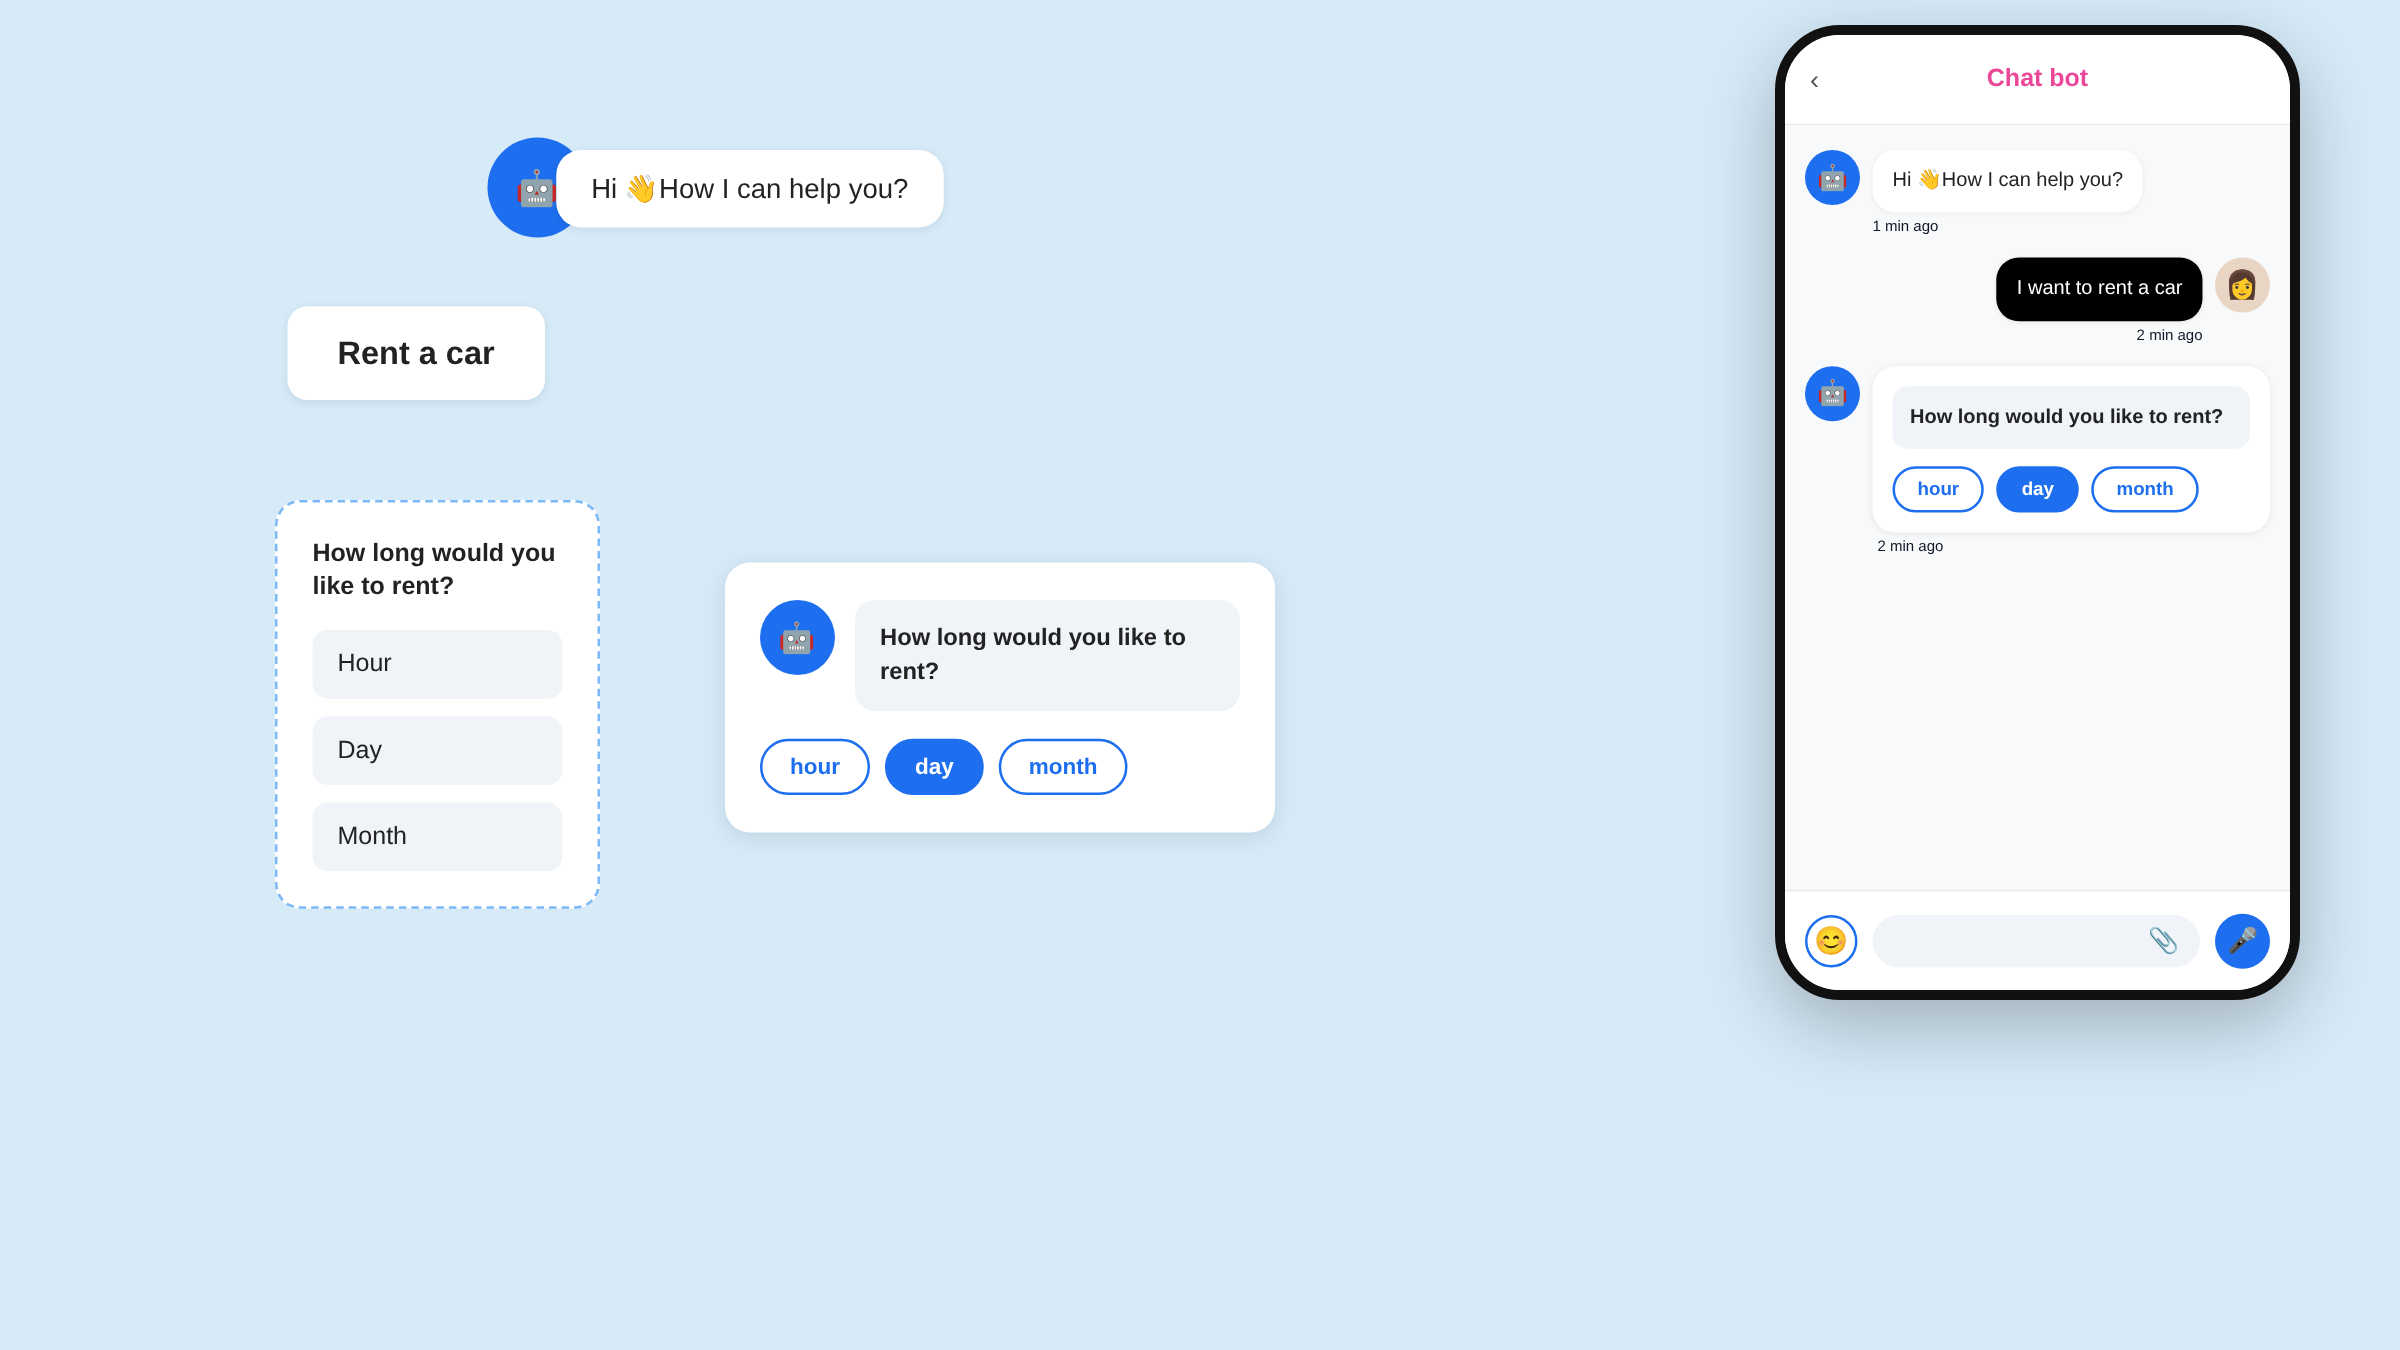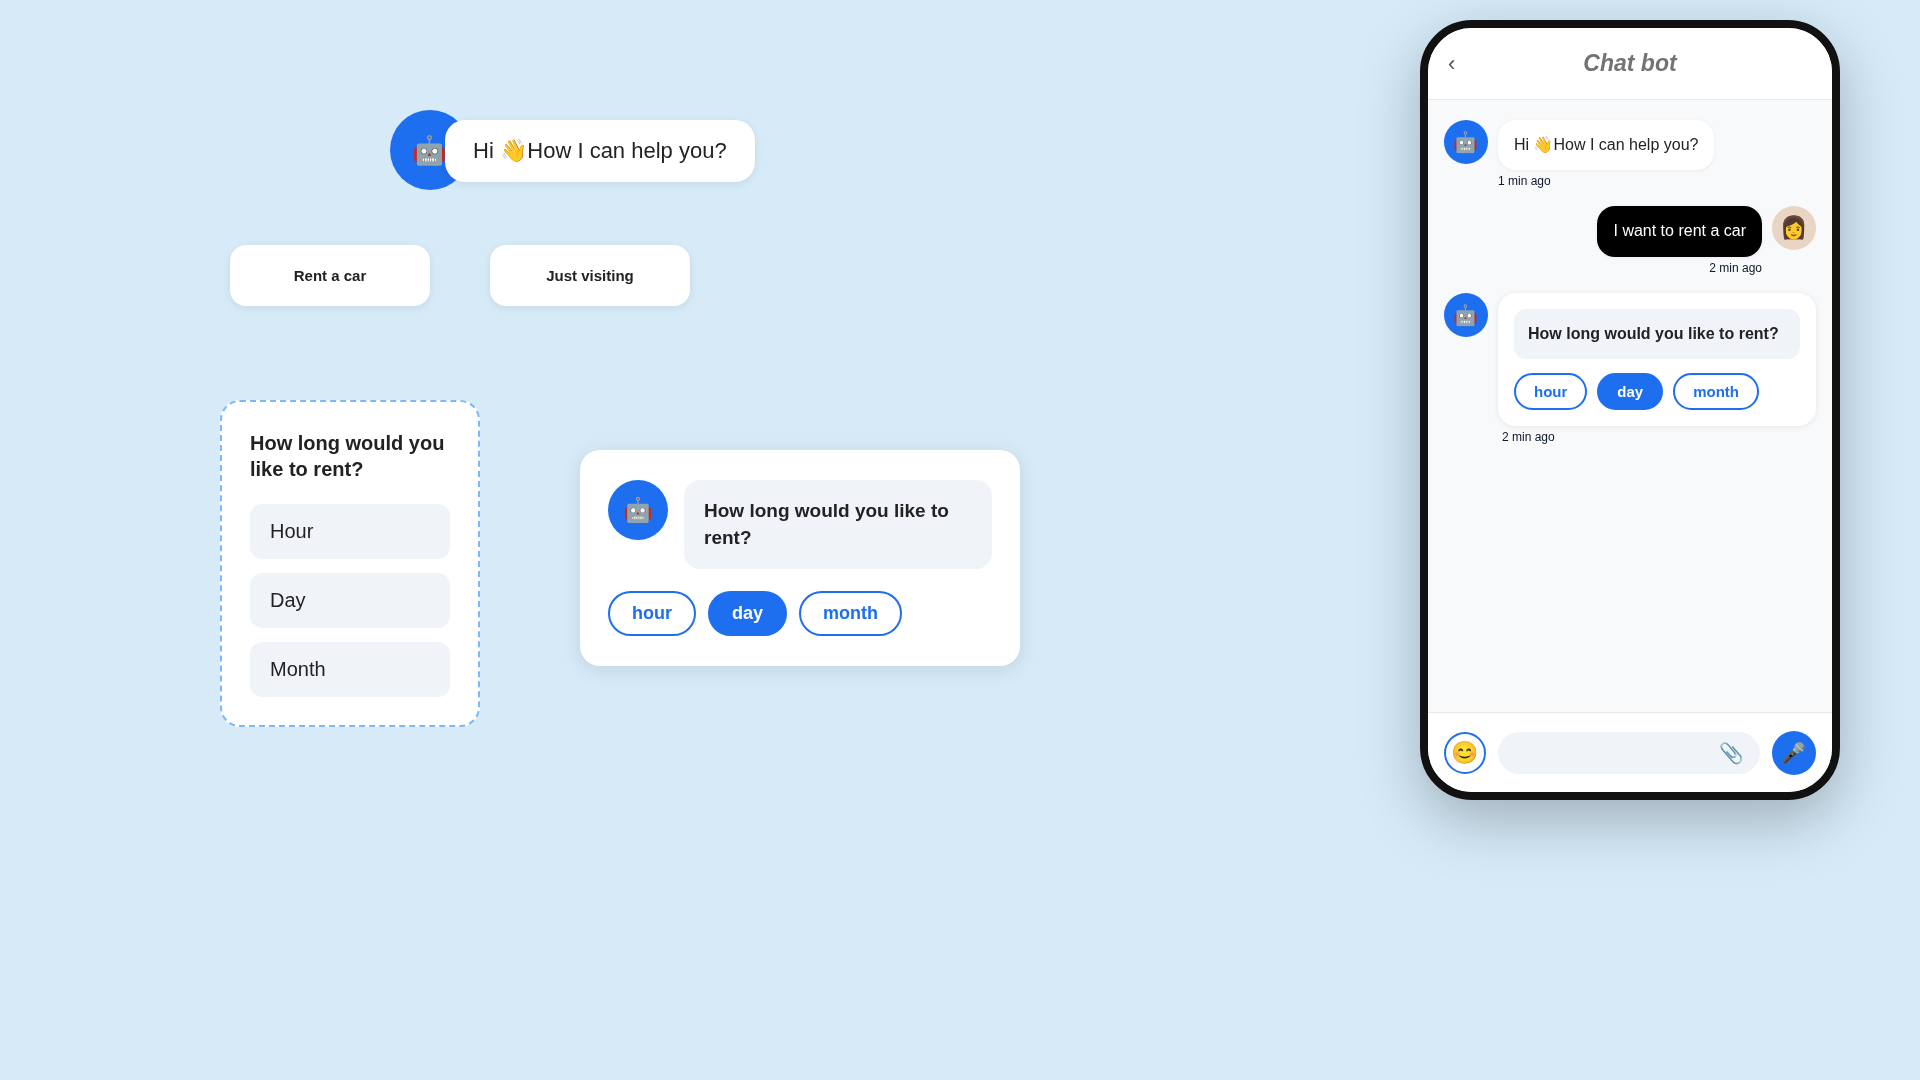--- a/index.html
+++ b/index.html
@@ -54,26 +54,26 @@
       position: absolute;
       top: 165px;
       left: 30px;
       display: flex;
       gap: 60px;
     }
     .choice-btn {
       background: white;
       border-radius: 16px;
       padding: 22px 40px;
-      font-size: 15px;
+      font-size: 26px;
       font-weight: 600;
       color: #222;
       box-shadow: 0 2px 8px rgba(0,0,0,0.08);
       min-width: 200px;
-      text-align: center;
+      text-align: left;
     }
 
     
     .connector-svg {
       position: absolute;
       top: 0;
       left: 0;
       width: 100%;
       height: 100%;
       pointer-events: none;
@@ -191,24 +191,23 @@
       position: relative;
       border-bottom: 1px solid #e8e8e8;
     }
     .phone-back-btn {
       position: absolute;
       left: 20px;
       font-size: 22px;
       color: #555;
     }
     .phone-title {
-      font-size: 23px;
+      font-size: 20px;
       font-weight: 700;
-      color: #737373;
-      font-style: italic;
+      color: #ec4899;
     }
 
     
     .phone-messages {
       padding: 20px 16px;
       overflow-y: auto;
       height: calc(100% - 72px - 80px);
       background: #f8f9fa;
     }
 
@@ -390,23 +389,20 @@
     <span class="robot-face">🤖</span>
   </div>
 
   <div class="greeting-bubble">
     <span>Hi 👋How I can help you?</span>
   </div>
 
   <div class="choice-row">
     <div class="choice-btn">
       <span>Rent a car</span>
-    </div>
-    <div class="choice-btn">
-      <span>Just visiting</span>
     </div>
   </div>
 
   <div class="rent-options-box">
     <div class="rent-options-title">How long would you like to rent?</div>
     <div class="rent-option-item">
       <span>Hour</span>
     </div>
     <div class="rent-option-item">
       <span>Day</span>

